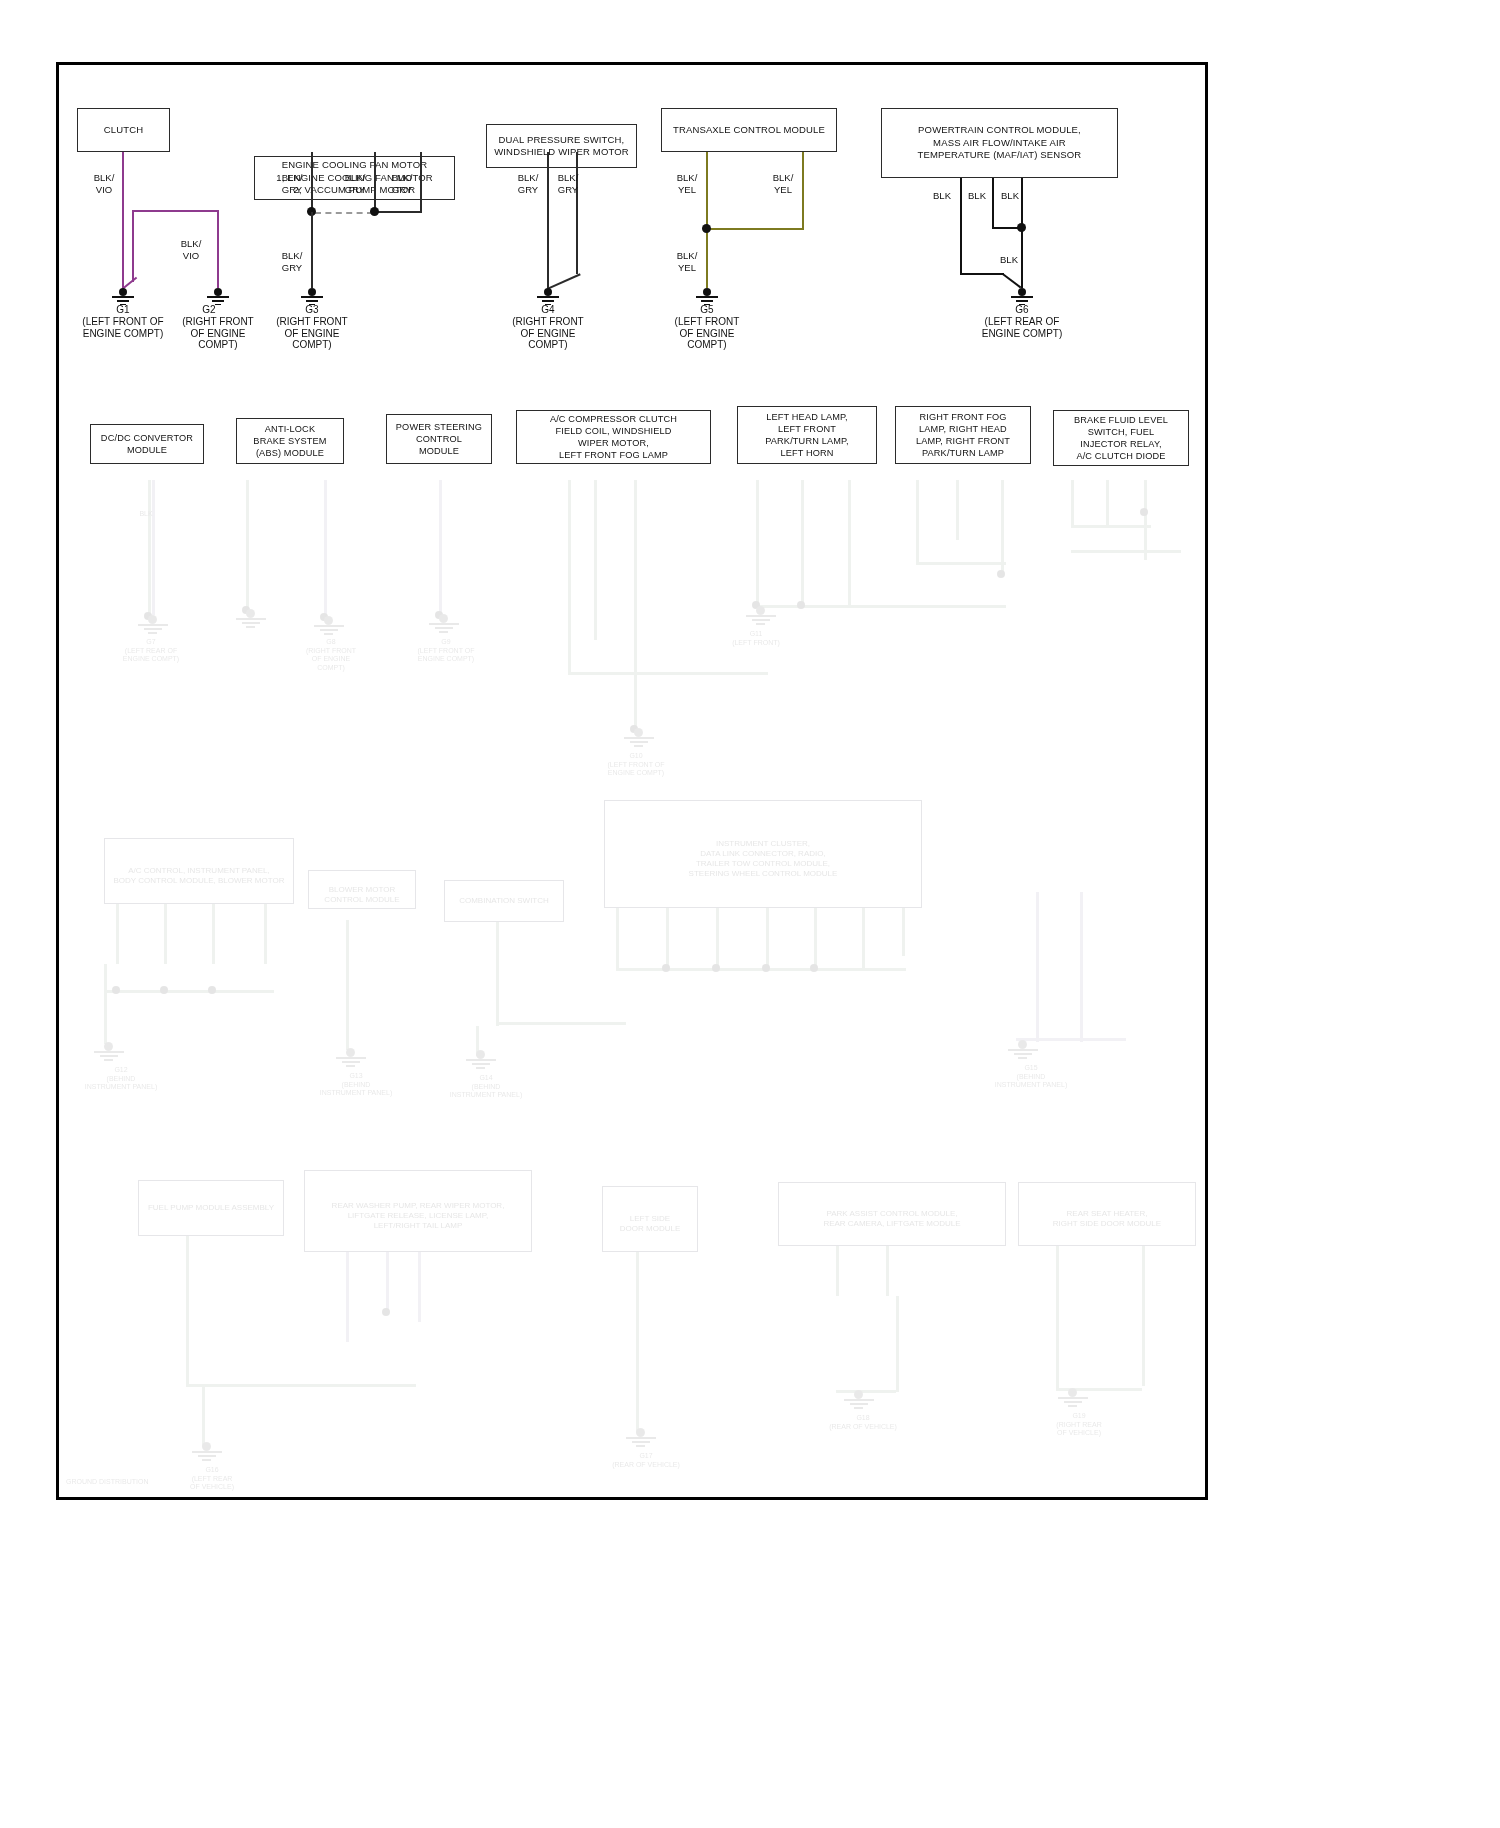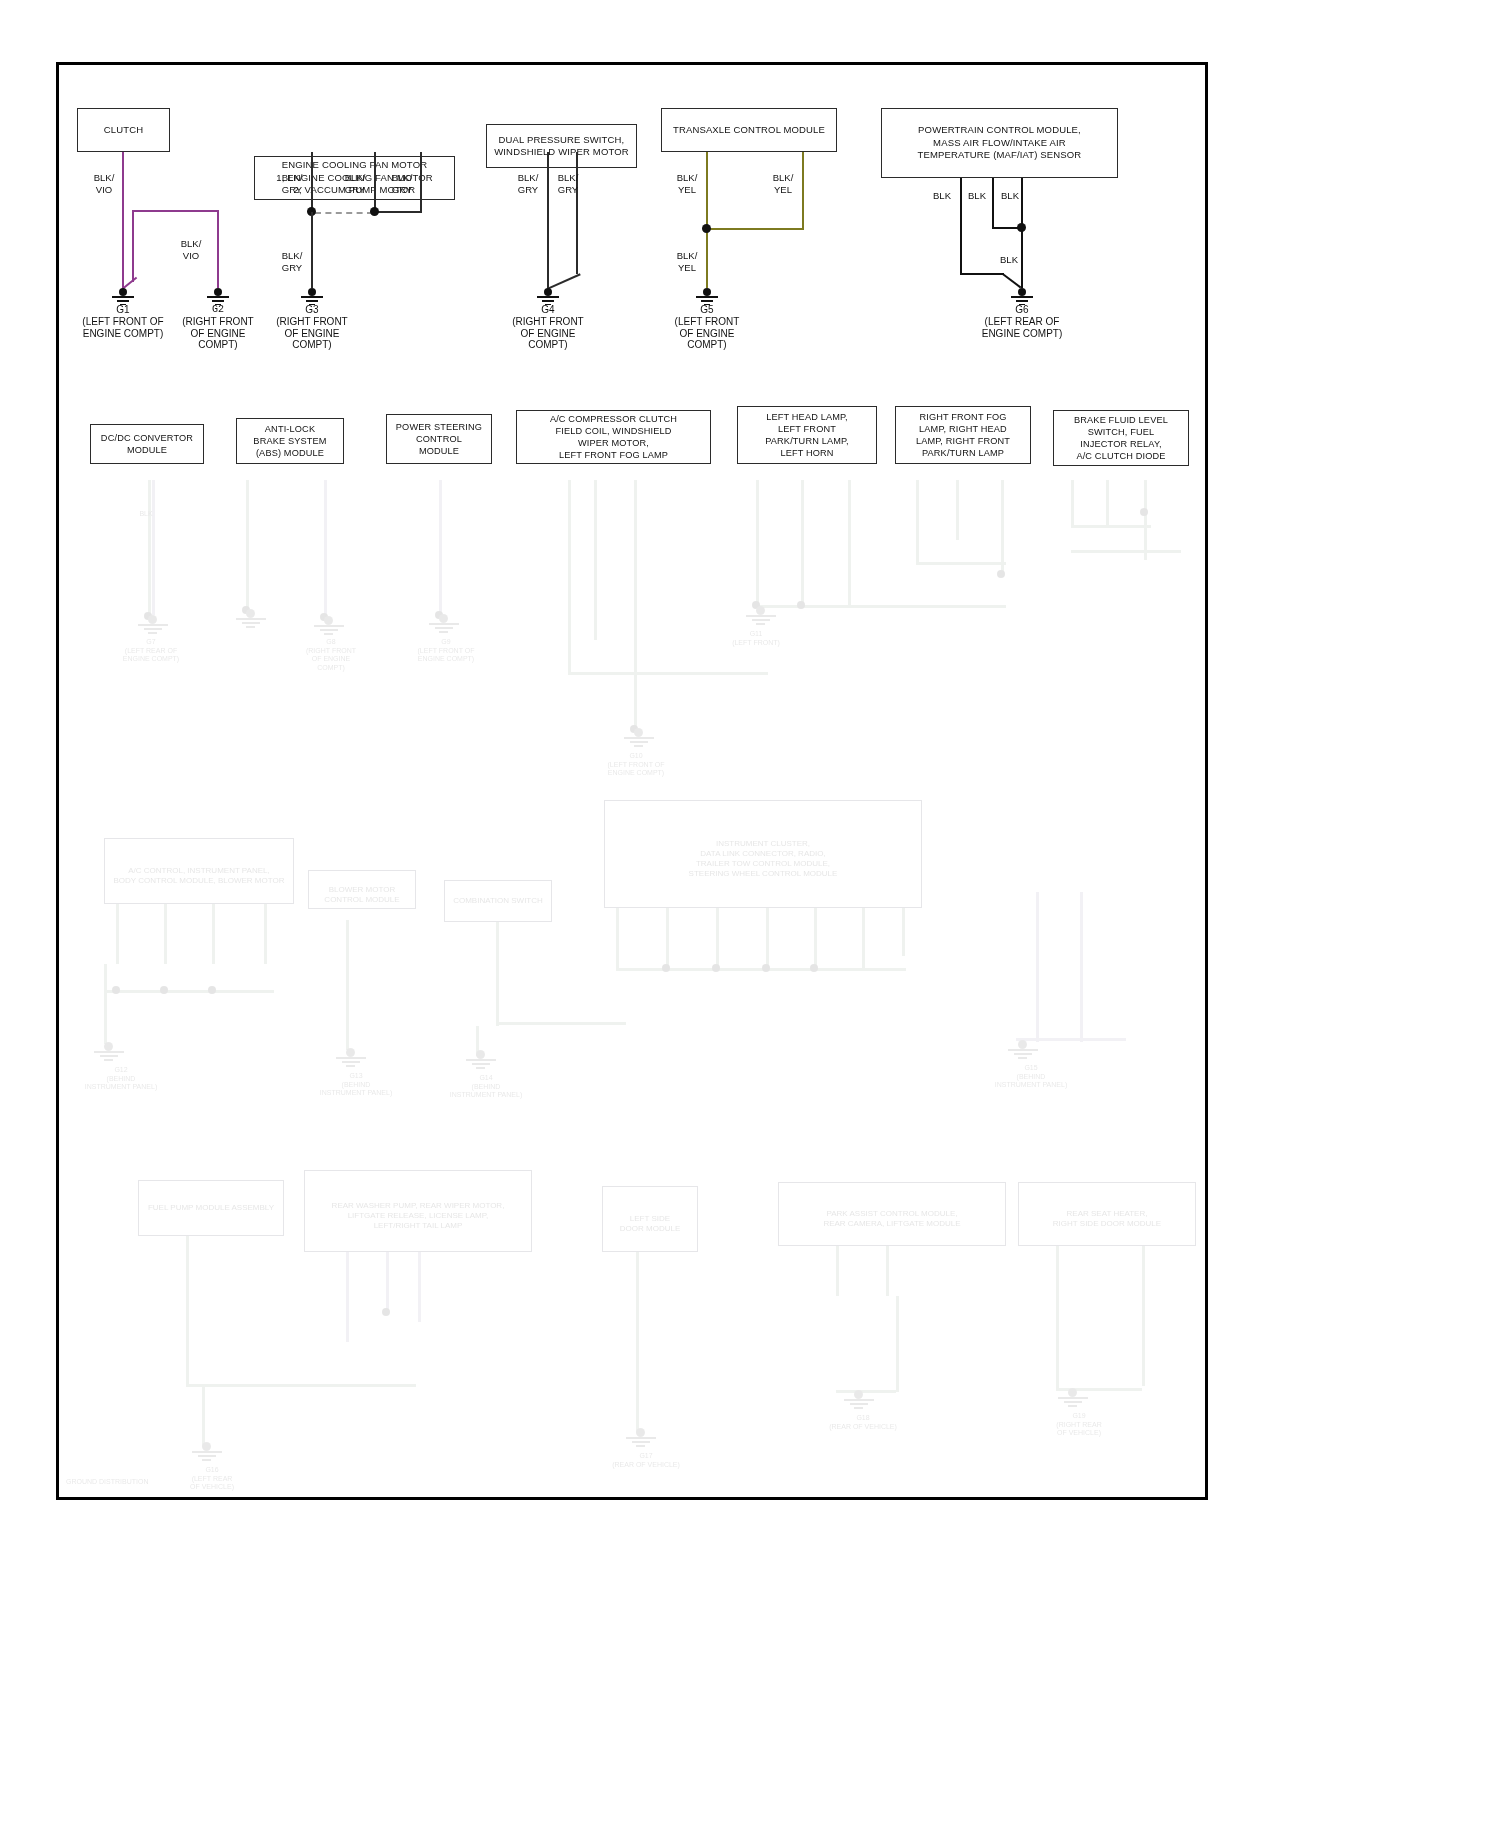--- a/index.html
+++ b/index.html
@@ -166,21 +166,21 @@
   <div class="gname" style="left:93px;top:304px;width:60px;">G1</div>
   <div class="glabel" style="left:63px;top:316px;width:120px;">(LEFT FRONT OF
 ENGINE COMPT)</div>
 
   <div class="gnd" style="left:205px;top:288px;">
     <span class="dot"></span>
       <span class="b1"></span>
       <span class="b2"></span>
       <span class="b3"></span>
   </div>
-  <div class="gname" style="left:188px;top:304px;width:60px;font-family:Liberation Mono, monospace;">G2</div>
+  <div class="gname" style="left:179px;top:304px;width:60px;">G2</div>
   <div class="glabel" style="left:168px;top:316px;width:100px;">(RIGHT FRONT
 OF ENGINE
 COMPT)</div>
 
   <div class="gnd" style="left:299px;top:288px;">
     <span class="dot"></span>
       <span class="b1"></span>
       <span class="b2"></span>
       <span class="b3"></span>
   </div>
@@ -359,21 +359,21 @@
     <div class="fnode" style="left:1084px;top:38px;"></div>
     <div class="fwh" style="left:1015px;top:55px;width:80px;"></div>
     <div class="fwh" style="left:1015px;top:80px;width:110px;"></div>
 
     <div class="fbox" style="left:48px;top:368px;width:190px;height:66px;white-space:pre-line;">
       A/C CONTROL, INSTRUMENT PANEL,
       BODY CONTROL MODULE, BLOWER MOTOR</div>
     <div class="fbox" style="left:252px;top:400px;width:108px;height:39px;white-space:pre-line;">
       BLOWER MOTOR
       CONTROL MODULE</div>
-    <div class="fbox" style="left:388px;top:410px;width:108px;height:42px;">COMBINATION SWITCH</div>
+    <div class="fbox" style="left:388px;top:410px;width:120px;height:42px;">COMBINATION SWITCH</div>
     <div class="fbox" style="left:548px;top:330px;width:318px;height:108px;white-space:pre-line;">
       INSTRUMENT CLUSTER,
       DATA LINK CONNECTOR, RADIO,
       TRAILER TOW CONTROL MODULE,
       STEERING WHEEL CONTROL MODULE</div>
 
     <div class="fw" style="left:60px;top:434px;height:60px;"></div>
     <div class="fw" style="left:108px;top:434px;height:60px;"></div>
     <div class="fw" style="left:156px;top:434px;height:60px;"></div>
     <div class="fw" style="left:208px;top:434px;height:60px;"></div>

